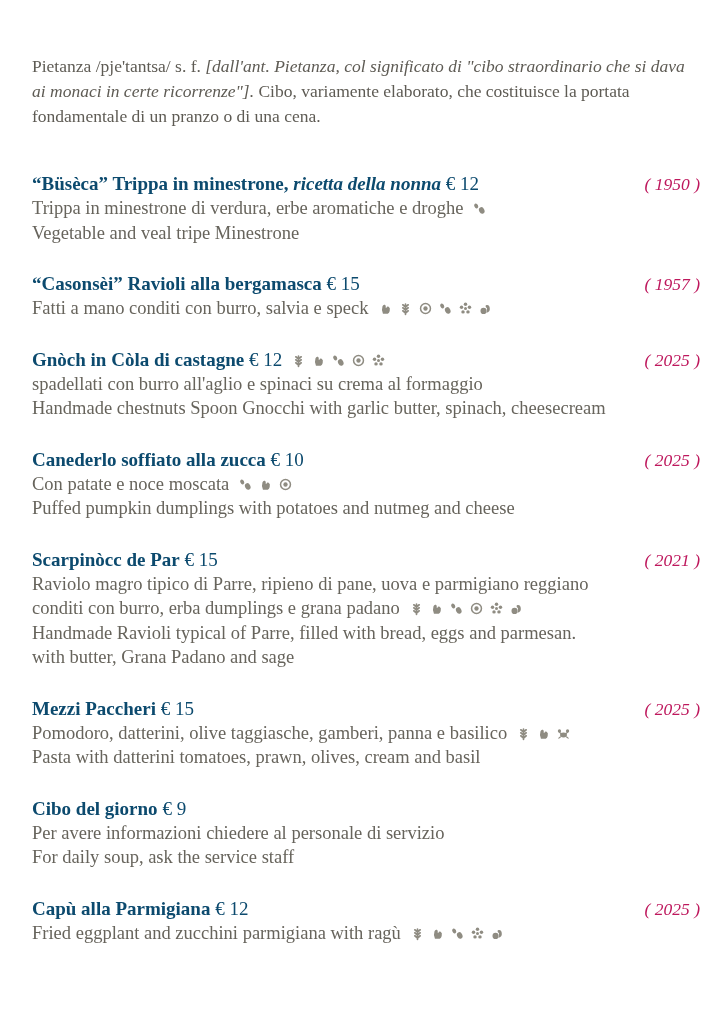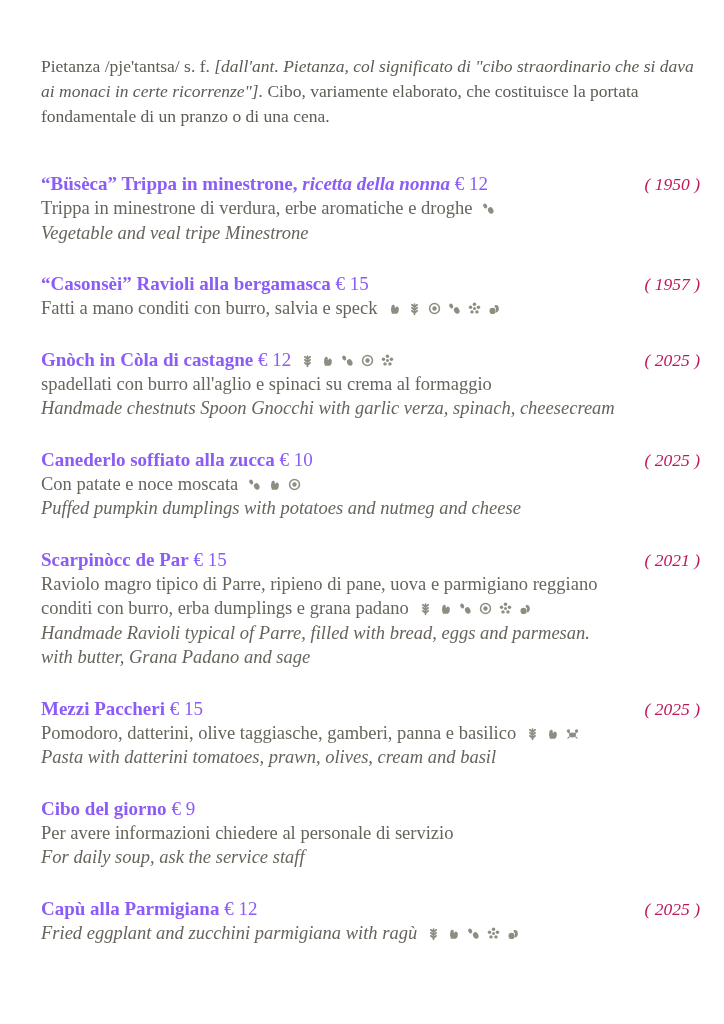--- a/index.html
+++ b/index.html
@@ -1,39 +1,39 @@
 <!DOCTYPE html>
 <html><head>
 <meta charset="utf-8">
 <style>
   html,body{margin:0;padding:0;}
   body{
     width:724px;height:1024px;overflow:hidden;background:#ffffff;
     font-family:"Liberation Serif","DejaVu Serif",serif;
     color:#67645c;
   }
-  .page{padding:54px 24px 0 41px;}
+  .page{padding:54px 24px 0 32px;}
   .intro{
     margin:0 0 42px 0;
     font-size:17.5px;line-height:25px;color:#5e5b54;
   }
   .intro em{font-style:italic;}
   .dish{margin:0 0 26px 0;}
   .dish-header{display:flex;justify-content:space-between;align-items:baseline;}
   .dish-title{
-    margin:0;font-size:19px;line-height:25px;font-weight:bold;color:#8b5cf6;
+    margin:0;font-size:19px;line-height:25px;font-weight:bold;color:#0c4a6e;
   }
   .dish-title .t-em{font-style:italic;}
   .dish-title .price{font-weight:normal;}
   .year{
     font-style:italic;font-size:17.5px;color:#be185d;white-space:pre;flex:none;
     padding-left:12px;
   }
   .line{margin:0;font-size:18.5px;line-height:24.5px;color:#67645c;}
-  .line.en{font-style:italic;}
+  .line.en{}
   .icons{display:inline-flex;gap:5px;margin-left:9px;vertical-align:-2px;}
   .icons:empty{display:none;margin:0;}
   svg.alg{width:15px;height:15px;color:#8f8c82;display:inline-block;}
   .defs{position:absolute;width:0;height:0;overflow:hidden;}
 </style>
 </head>
 <body>
 
 <svg class="defs" xmlns="http://www.w3.org/2000/svg">
   <symbol id="ic-wheat" viewBox="0 0 20 20">
@@ -134,21 +134,21 @@
                 <use href="#ic-egg"></use>
               </svg>
               <svg class="alg" viewBox="0 0 20 20">
                 <use href="#ic-flower"></use>
               </svg>
             </span></h3>
       <span class="year">( 2025 )</span>
     </div>
     <div class="dish-lines">
           <p class="line desc"><span>spadellati con burro all'aglio e spinaci su crema al formaggio</span></p>
-          <p class="line en"><span>Handmade chestnuts Spoon Gnocchi with garlic verza, spinach, cheesecream</span></p>
+          <p class="line en"><span>Handmade chestnuts Spoon Gnocchi with garlic butter, spinach, cheesecream</span></p>
         </div>
   </section>
 
   <section class="dish">
     <div class="dish-header">
       <h3 class="dish-title"><span class="t">Canederlo soffiato alla zucca</span><em class="t-em"></em><span class="price">&nbsp;€ 10</span></h3>
       <span class="year">( 2025 )</span>
     </div>
     <div class="dish-lines">
           <p class="line desc"><span>Con patate e noce moscata</span><span class="icons">

